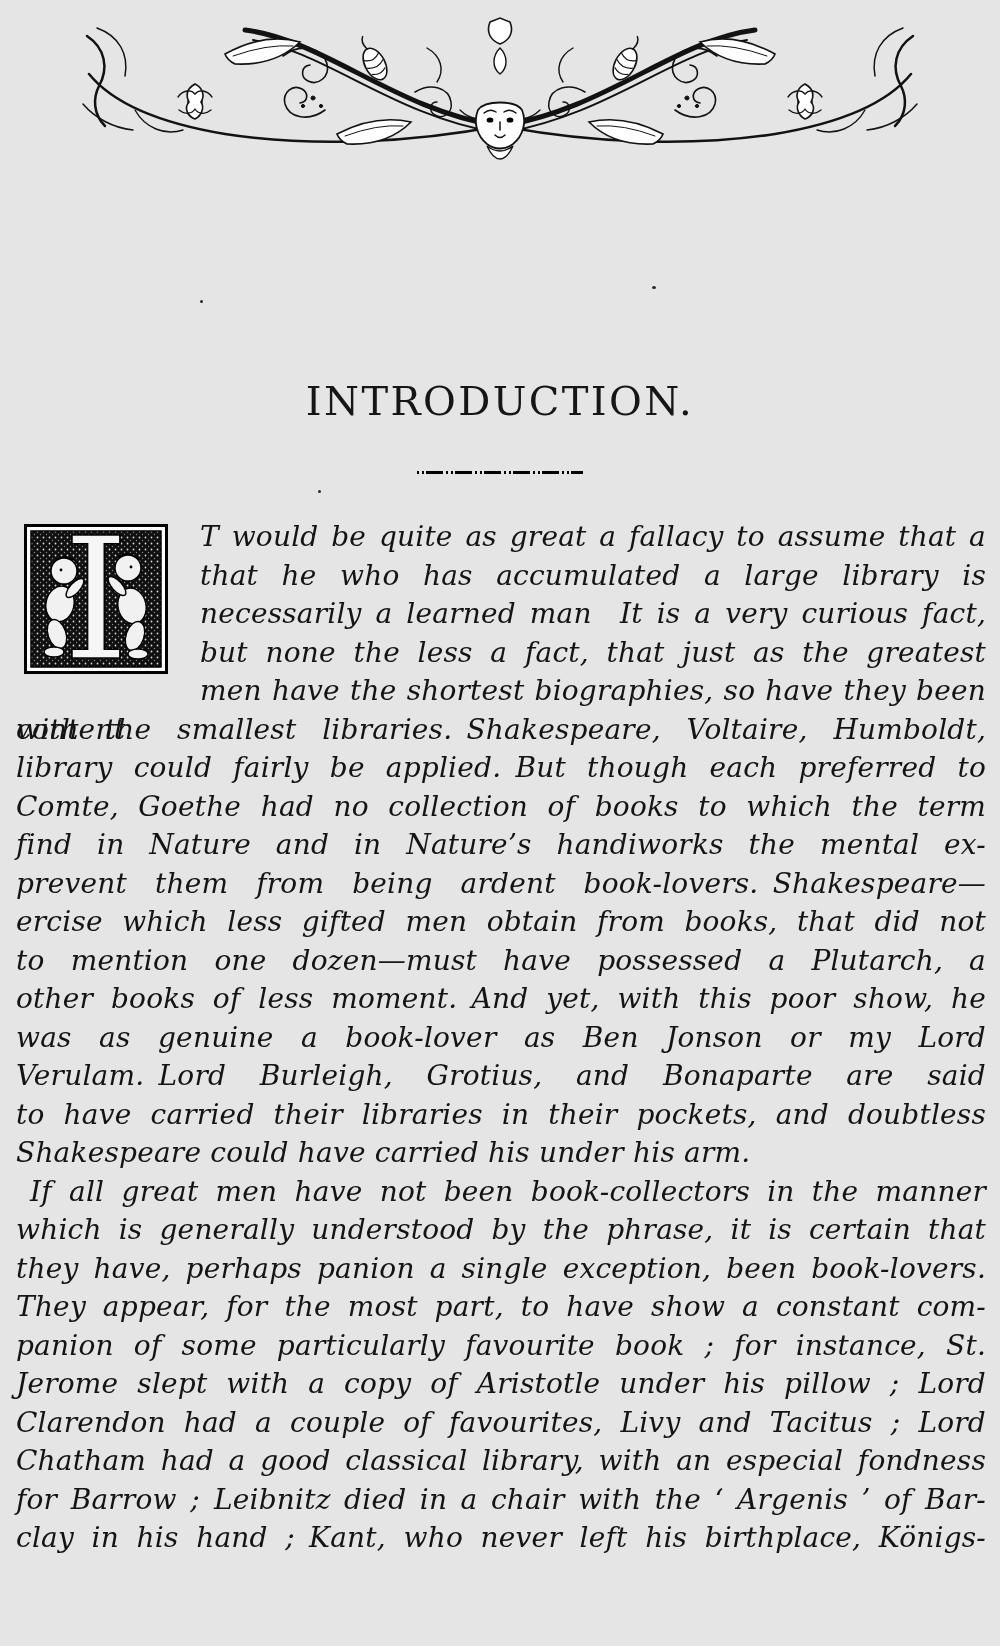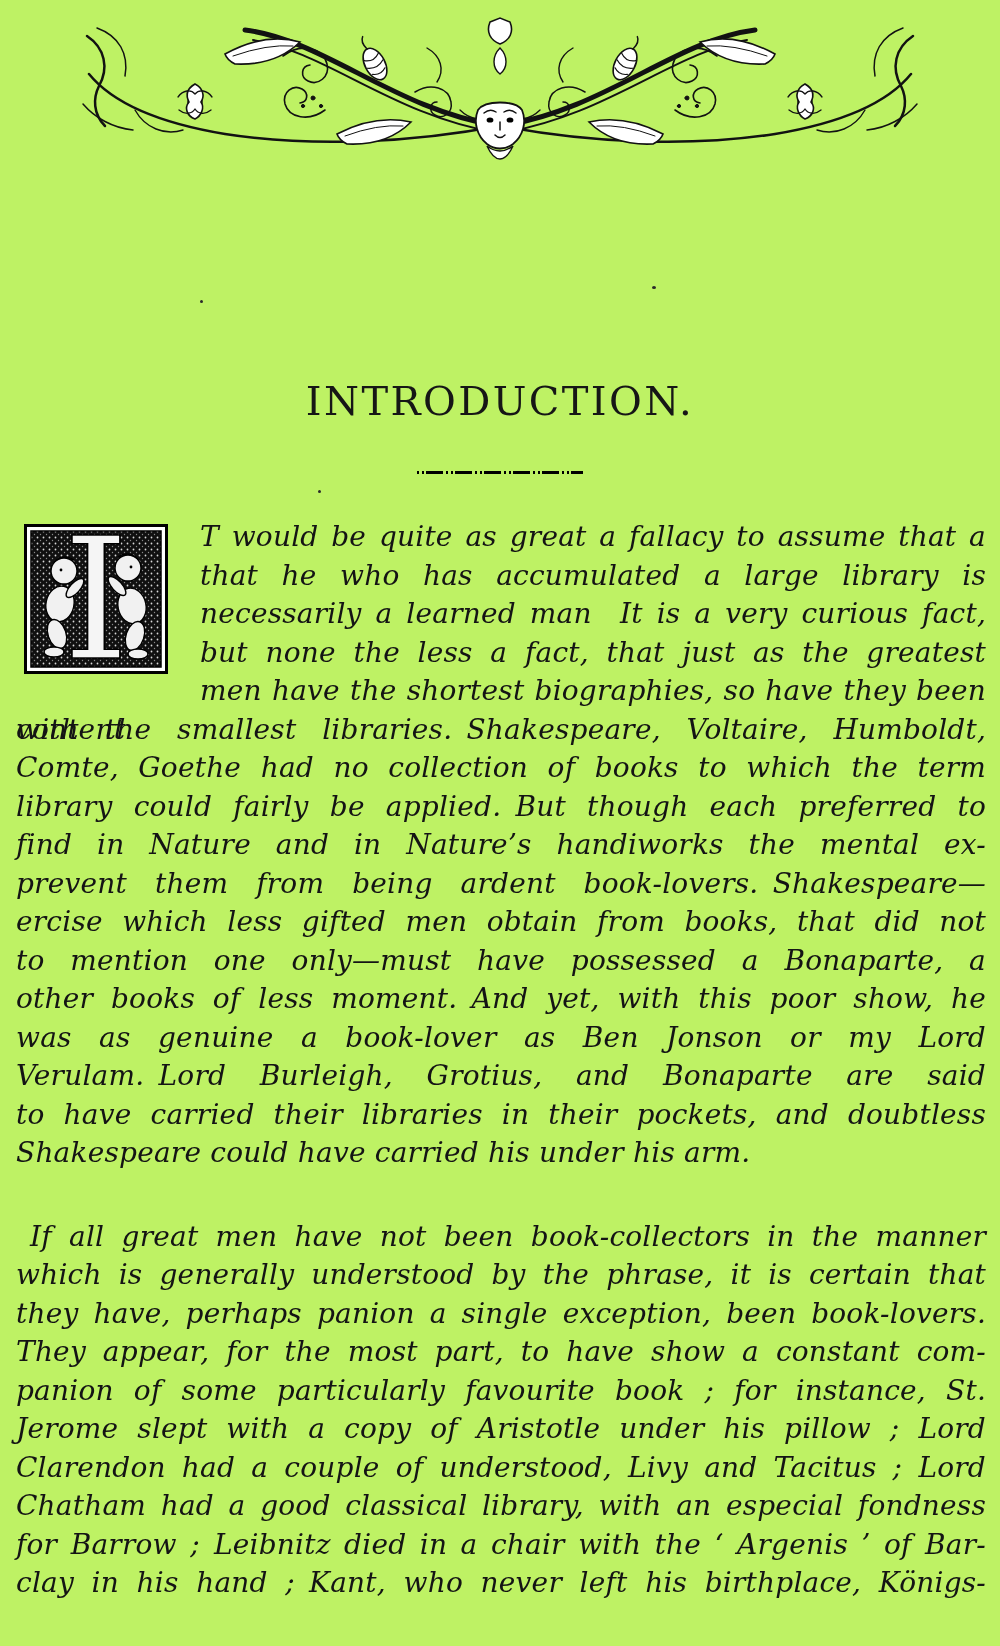--- a/index.html
+++ b/index.html
@@ -1,19 +1,19 @@
 <!DOCTYPE html>
 <html><head>
 <meta charset="utf-8">
 <style>
   html,body{margin:0;padding:0;background:#ffffff;}
   .page{
     position:relative;
     width:1000px;height:1646px;
-    background:#bef264;
+    background:#e5e5e5;
     overflow:hidden;
     font-family:"DejaVu Serif","Liberation Serif",serif;
     color:#141414;
   }
   .ornament-wrap{margin:14px auto 0;width:850px;height:150px;}
   .ornament-wrap svg{display:block;width:850px;height:150px;}
   .title{
     margin:215px auto 0;
     text-align:center;
     font-size:40px;
@@ -41,21 +41,21 @@
   }
   .dropcap-float svg{display:block;margin:6px 0 0 8px;}
   .line{
     height:38.5px;line-height:38.5px;
     text-align:justify;
     text-align-last:justify;
     letter-spacing:0.2px;
     font-style:italic;
   }
   .line.end{text-align-last:left;}
-  .line.indent{text-indent:14px;margin-top:45px;}
+  .line.indent{text-indent:14px;}
   .speck{position:absolute;background:#2a2a2a;border-radius:50%;}
   #speck1{left:200px;top:300px;width:3px;height:3px;}
   #speck2{left:652px;top:286px;width:4px;height:3px;}
   #speck3{left:318px;top:490px;width:3px;height:3px;}
 </style>
 </head>
 <body>
 
 <div class="page">
 
@@ -156,39 +156,39 @@
         </g>
       </svg>
     </div>
 
     <div class="line">T would be quite as great a fallacy to assume that a</div>
     <div class="line">that he who has accumulated a large library is</div>
     <div class="line">necessarily a learned man  It is a very curious fact,</div>
     <div class="line">but none the less a fact, that just as the greatest</div>
     <div class="line">men have the shortest biographies, so have they been content</div>
     <div class="line">with the smallest libraries. Shakespeare, Voltaire, Humboldt,</div>
+    <div class="line">library could fairly be applied. But though each preferred to</div>
     <div class="line">Comte, Goethe had no collection of books to which the term</div>
-    <div class="line">library could fairly be applied. But though each preferred to</div>
     <div class="line">find in Nature and in Nature’s handiworks the mental ex-</div>
     <div class="line">prevent them from being ardent book-lovers. Shakespeare—</div>
     <div class="line">ercise which less gifted men obtain from books, that did not</div>
-    <div class="line">to mention one only—must have possessed a Bonaparte, a</div>
+    <div class="line">to mention one dozen—must have possessed a Plutarch, a</div>
     <div class="line">other books of less moment. And yet, with this poor show, he</div>
     <div class="line">was as genuine a book-lover as Ben Jonson or my Lord</div>
     <div class="line">Verulam. Lord Burleigh, Grotius, and Bonaparte are said</div>
     <div class="line">to have carried their libraries in their pockets, and doubtless</div>
     <div class="line end">Shakespeare could have carried his under his arm.</div>
 
     <div class="line indent">If all great men have not been book-collectors in the manner</div>
     <div class="line">which is generally understood by the phrase, it is certain that</div>
     <div class="line">they have, perhaps panion a single exception, been book-lovers.</div>
     <div class="line">They appear, for the most part, to have show a constant com-</div>
     <div class="line">panion of some particularly favourite book ; for instance, St.</div>
     <div class="line">Jerome slept with a copy of Aristotle under his pillow ; Lord</div>
-    <div class="line">Clarendon had a couple of understood, Livy and Tacitus ; Lord</div>
+    <div class="line">Clarendon had a couple of favourites, Livy and Tacitus ; Lord</div>
     <div class="line">Chatham had a good classical library, with an especial fondness</div>
     <div class="line">for Barrow ; Leibnitz died in a chair with the ‘ Argenis ’ of Bar-</div>
     <div class="line">clay in his hand ; Kant, who never left his birthplace, Königs-</div>
   </div>
 
   <div class="speck" id="speck1"></div>
   <div class="speck" id="speck2"></div>
   <div class="speck" id="speck3"></div>
 </div>
 

